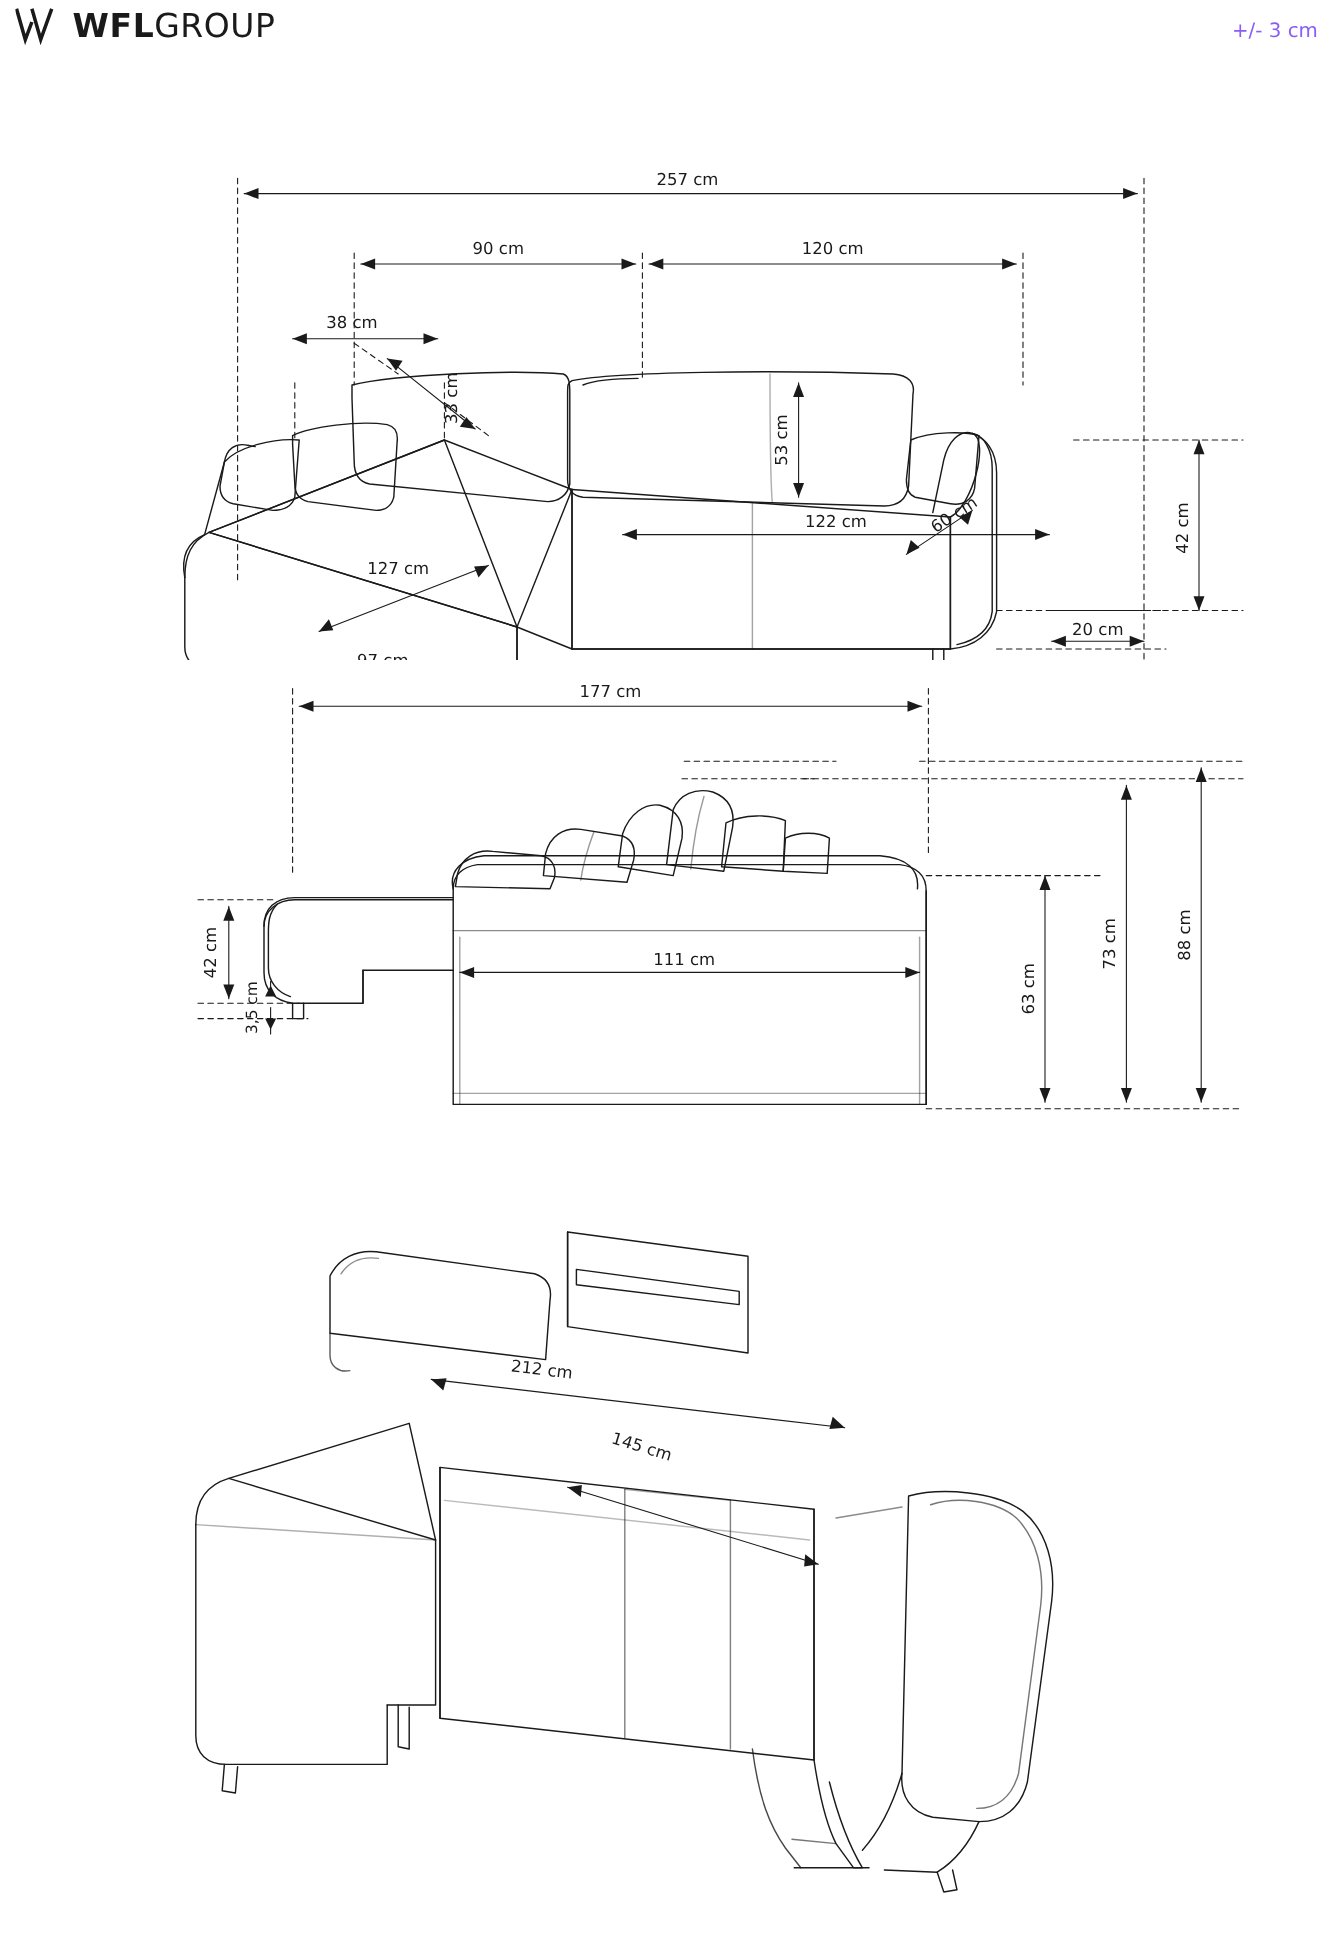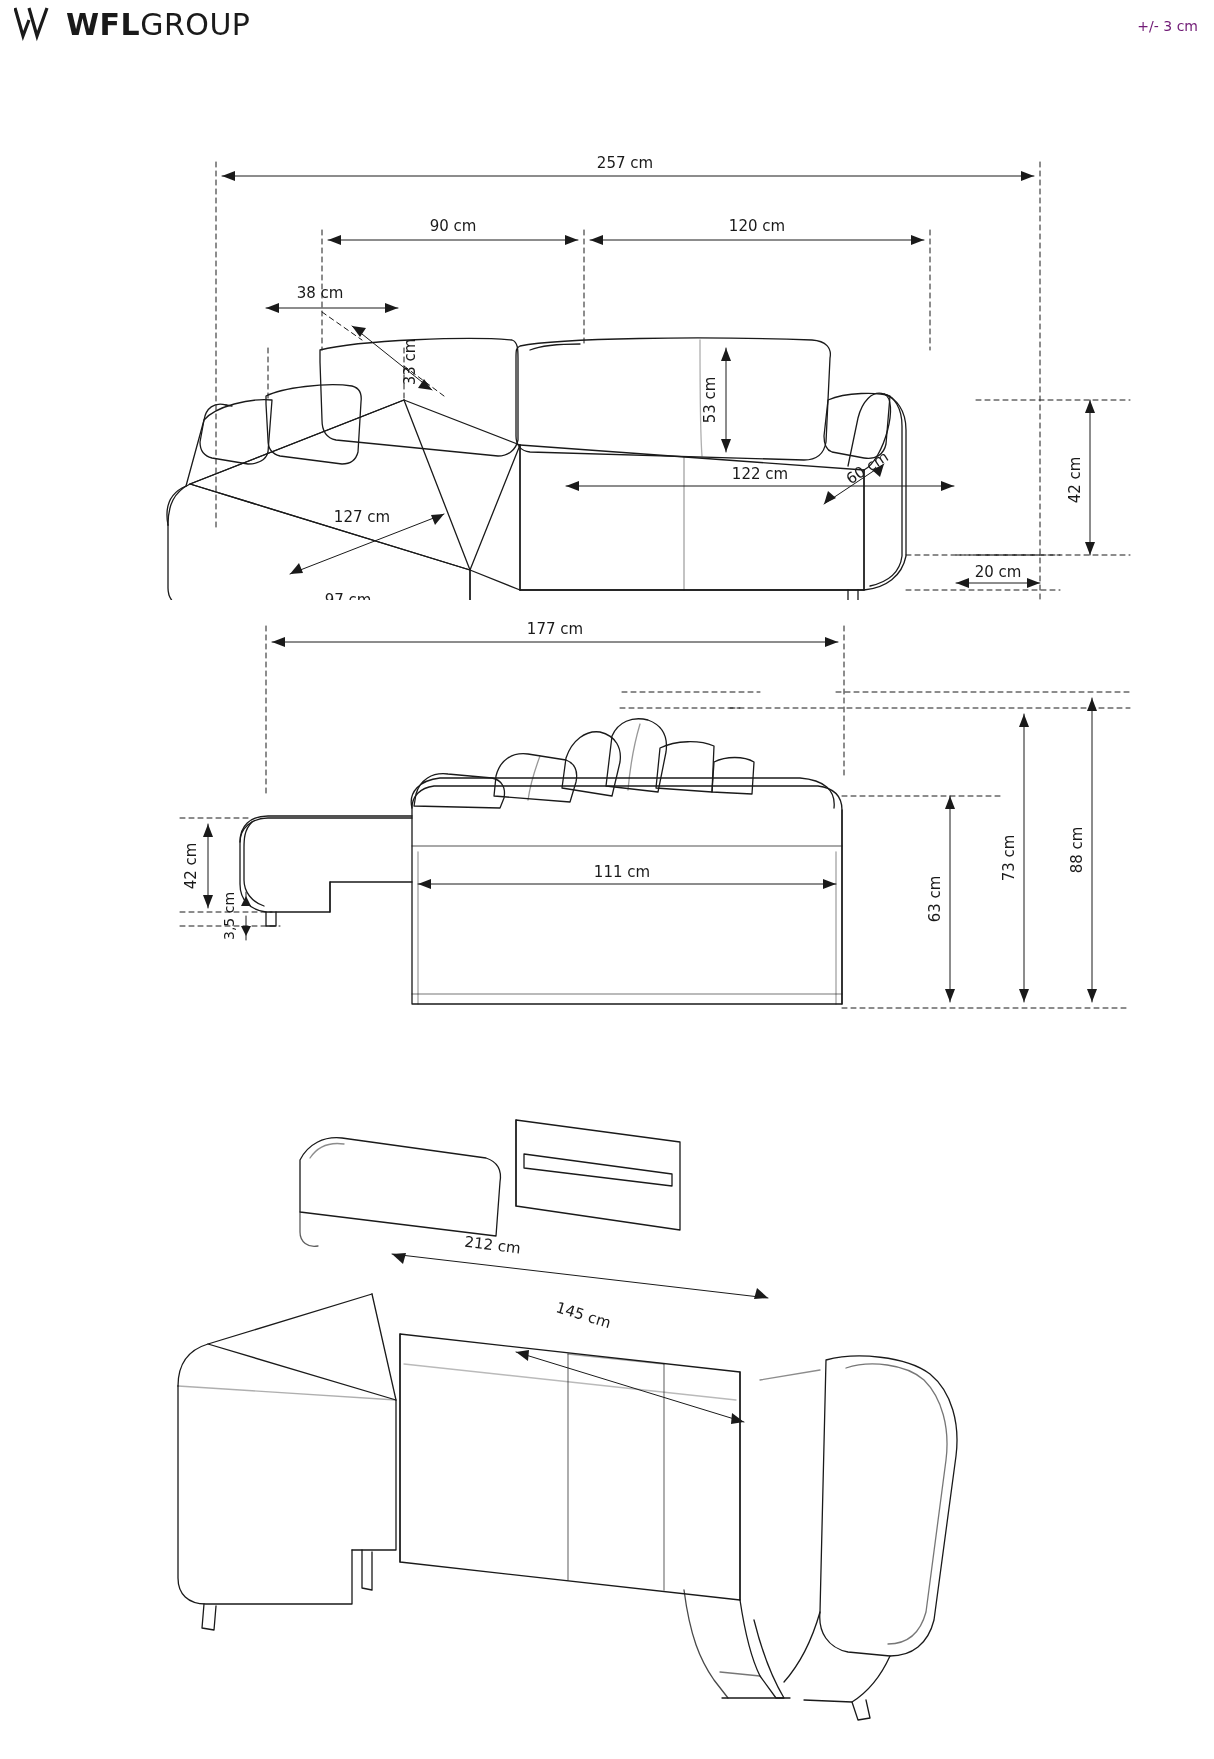--- a/index.html
+++ b/index.html
@@ -42,22 +42,22 @@
     letter-spacing: 0.5px;
     line-height: 1;
     font-weight: 700;
   }
   .logo-text .bold { font-weight: 700; }
   .logo-text .light { font-weight: 400; }
   .tolerance {
     position: absolute;
     right: 16px;
     top: 18px;
-    font-size: 14px;
-    color: #701a75;
+    font-size: 18px;
+    color: #8b5cf6;
   }
   
   .view {
     position: absolute;
     left: 0;
     width: 1018px;
   }
   #view-front { top: 100px;  height: 500px; }
   #view-side  { top: 596px;  height: 460px; }
   #view-bed   { top: 1080px; height: 679px; }

